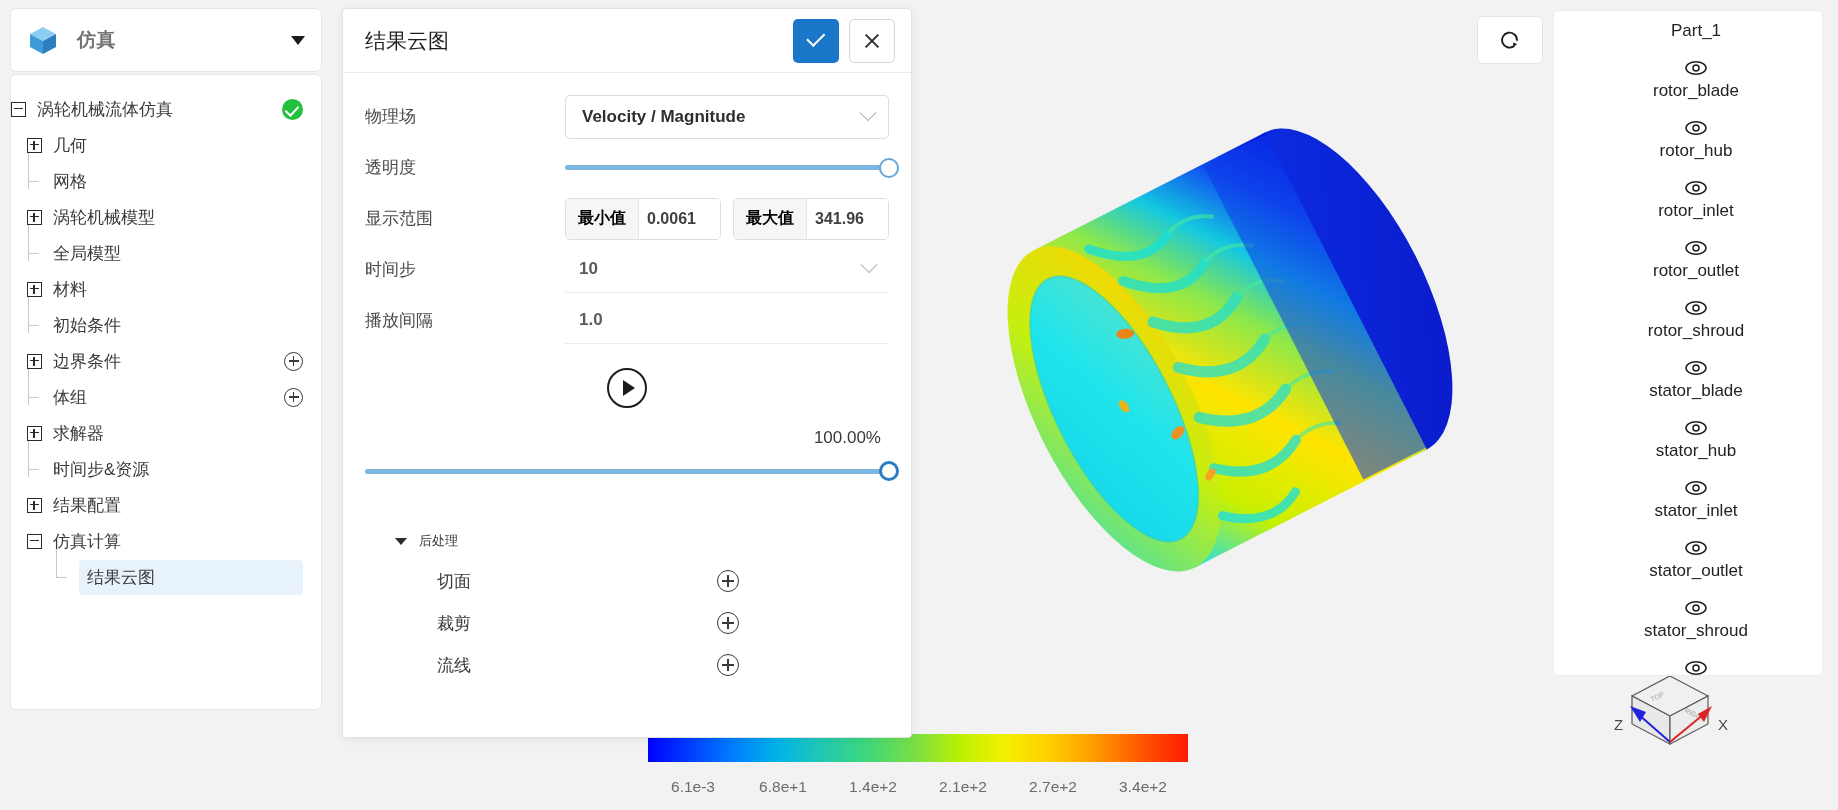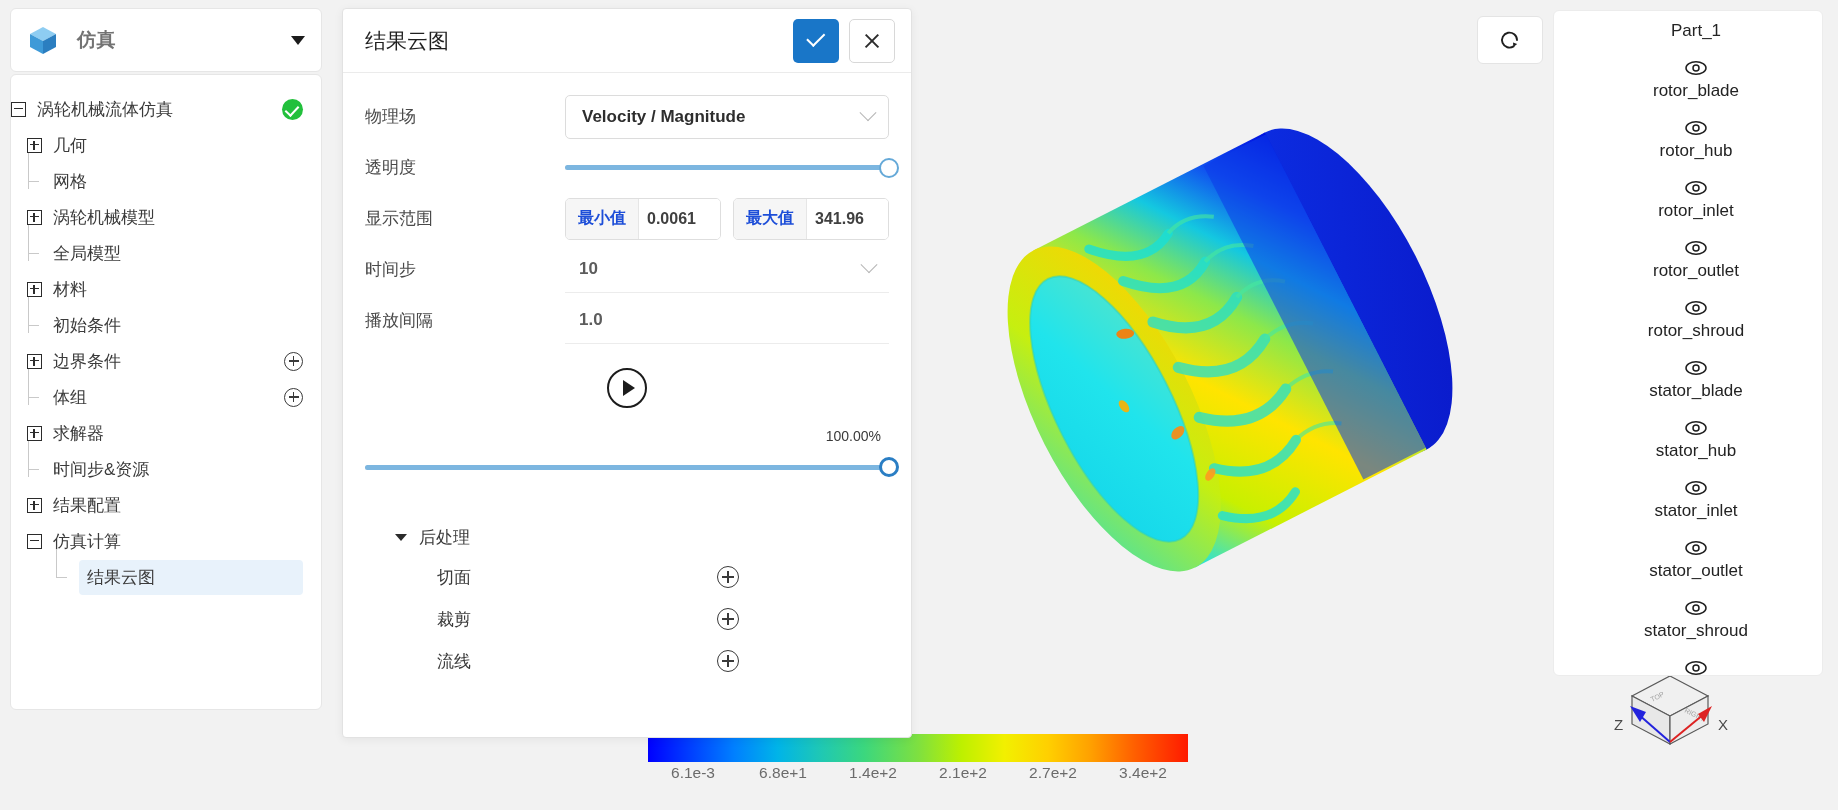--- a/index.html
+++ b/index.html
@@ -207,21 +207,21 @@
     flex: 1 1 0; height: 42px;
     display: flex; align-items: stretch;
     border: 1px solid #dedede; border-radius: 5px;
     overflow: hidden;
   }
   .range-field .rlab {
     flex: 0 0 auto;
     background: #f6f6f6;
     display: flex; align-items: center;
     padding: 0 12px;
-    font-size: 16px; color: #1d4ed8;
+    font-size: 16px; color: #000000;
     border-right: 1px solid #e6e6e6;
   }
   .range-field .rval {
     flex: 1 1 auto;
     display: flex; align-items: center;
     padding: 0 8px;
     font-size: 16px; color: #404040;
     background: #fff;
     overflow: hidden; white-space: nowrap;
   }
@@ -261,32 +261,32 @@
   }
   #play-btn .tri {
     width: 0; height: 0;
     border-left: 12px solid #1c1c1c;
     border-top: 8px solid transparent;
     border-bottom: 8px solid transparent;
     margin-left: 4px;
   }
   #progress-wrap { width: 100%; margin-top: 20px; }
   #progress-pct {
-    text-align: right; font-size: 14px; color: #3a3a3a;
+    text-align: right; font-size: 17px; color: #3a3a3a;
     padding-right: 8px;
   }
   #progress-slider { margin-top: 12px; }
   #progress-slider .fill { width: 100%; }
   #progress-slider .knob { left: 100%; }
 
   #post-section { margin-top: 40px; }
   .post-head {
     display: flex; align-items: center;
     height: 38px; padding-left: 30px;
-    font-size: 17px; color: #3a3a3a;
+    font-size: 13px; color: #3a3a3a;
   }
   .caret-sm {
     width: 0; height: 0; flex: 0 0 auto;
     border-left: 6px solid transparent;
     border-right: 6px solid transparent;
     border-top: 7px solid #2b2b2b;
     margin-right: 12px;
   }
   .post-item {
     display: flex; align-items: center;
@@ -331,21 +331,21 @@
     width: 540px;
   }
   #colorbar .bar {
     height: 28px;
     background: linear-gradient(to right,
       #0000ff 0%, #0040ff 8%, #0080ff 16%, #00b4e8 24%,
       #1fc8b4 32%, #3bd77e 40%, #7ee040 50%, #bdf000 58%,
       #f2f000 66%, #ffd000 74%, #ffa000 82%, #ff6000 90%, #ff1a00 100%);
   }
   #colorbar .ticks {
-    display: flex; margin-top: 2px;
+    display: flex; margin-top: 16px;
   }
   #colorbar .ticks span {
     flex: 1 1 0; text-align: center;
     font-size: 15.5px; color: #6b6b6b;
   }
 
   
   #axis-triad {
     position: absolute; left: 1600px; top: 668px;
     width: 140px; height: 110px;

